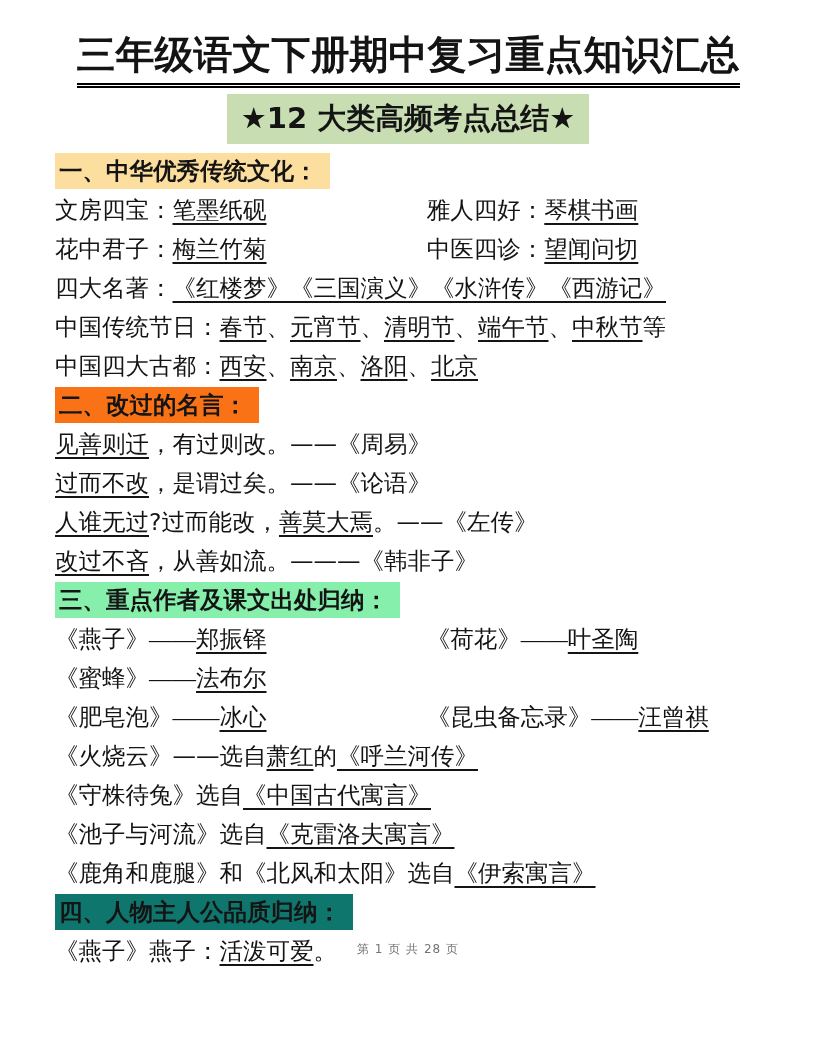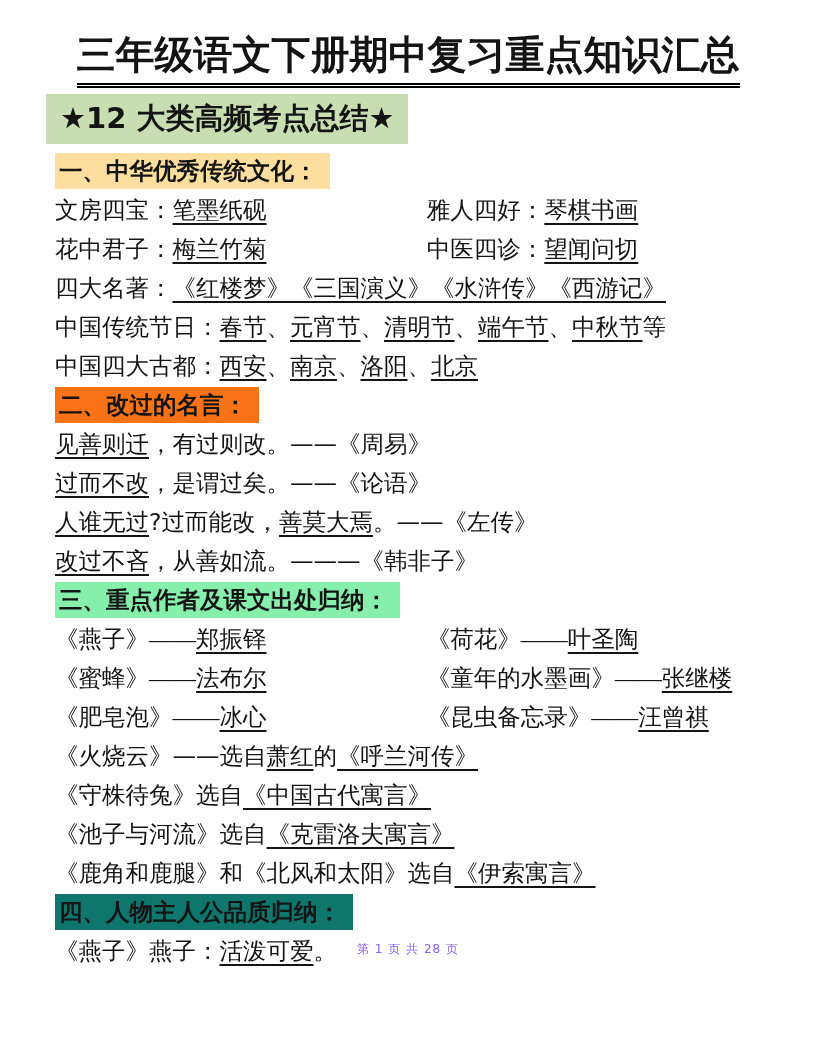--- a/index.html
+++ b/index.html
@@ -18,21 +18,21 @@
   .title-row{text-align:center;margin:0 0 6px 0;}
   .title-text{
     display:inline-block;
     font-size:39px;
     font-weight:700;
     letter-spacing:0px;
     border-bottom:5px double #000;
     padding-bottom:1px;
     white-space:nowrap;
   }
-  .subtitle-row{text-align:left;margin:2px 0 8px 0;}
+  .subtitle-row{text-align:center;margin:2px 0 8px 0;}
   .subtitle{
     display:inline-block;
     font-size:29px;
     font-weight:600;
     padding:5px 14px;
     white-space:nowrap;
   }
   .doc-body{font-size:23.5px;margin-left:9px;}
   .line{
     line-height:39px;
@@ -49,21 +49,21 @@
   .u{
     text-decoration:underline;
     text-underline-offset:5px;
     text-decoration-thickness:1.5px;
   }
   .footer{
     position:absolute;
     left:0;right:0;bottom:14px;
     text-align:center;
     font-size:12px;
-    color:#8b5cf6;
+    color:#737373;
     letter-spacing:1px;
   }
 </style>
 </head>
 <body>
 
 <div class="page">
 
   <div class="title-row">
     <span class="title-text">三年级语文下册期中复习重点知识汇总</span>
@@ -91,21 +91,20 @@
       <div class="line"><span class="u">过而不改</span><span>，是谓过矣。——《论语》</span></div>
       <div class="line"><span class="u">人谁无过</span><span>?过而能改，</span><span class="u">善莫大焉</span><span>。——《左传》</span></div>
       <div class="line"><span class="u">改过不吝</span><span>，从善如流。———《韩非子》</span></div>
       <div class="line"><span class="heading" style="background: #86efac;">三、重点作者及课文出处归纳：</span></div>
       <div class="line cols">
         <span class="col col-left"><span>《燕子》——</span><span class="u">郑振铎</span></span>
         <span class="col"><span>《荷花》——</span><span class="u">叶圣陶</span></span>
       </div>
       <div class="line cols">
         <span class="col col-left"><span>《蜜蜂》——</span><span class="u">法布尔</span></span>
-        <span class="col"><span>《童年的水墨画》——</span><span class="u">张继楼</span></span>
       </div>
       <div class="line cols">
         <span class="col col-left"><span>《肥皂泡》——</span><span class="u">冰心</span></span>
         <span class="col"><span>《昆虫备忘录》——</span><span class="u">汪曾祺</span></span>
       </div>
       <div class="line"><span>《火烧云》——选自</span><span class="u">萧红</span><span>的</span><span class="u">《呼兰河传》</span></div>
       <div class="line"><span>《守株待兔》选自</span><span class="u">《中国古代寓言》</span></div>
       <div class="line"><span>《池子与河流》选自</span><span class="u">《克雷洛夫寓言》</span></div>
       <div class="line"><span>《鹿角和鹿腿》和《北风和太阳》选自</span><span class="u">《伊索寓言》</span></div>
       <div class="line"><span class="heading" style="background: #0f766e;">四、人物主人公品质归纳：</span></div>

